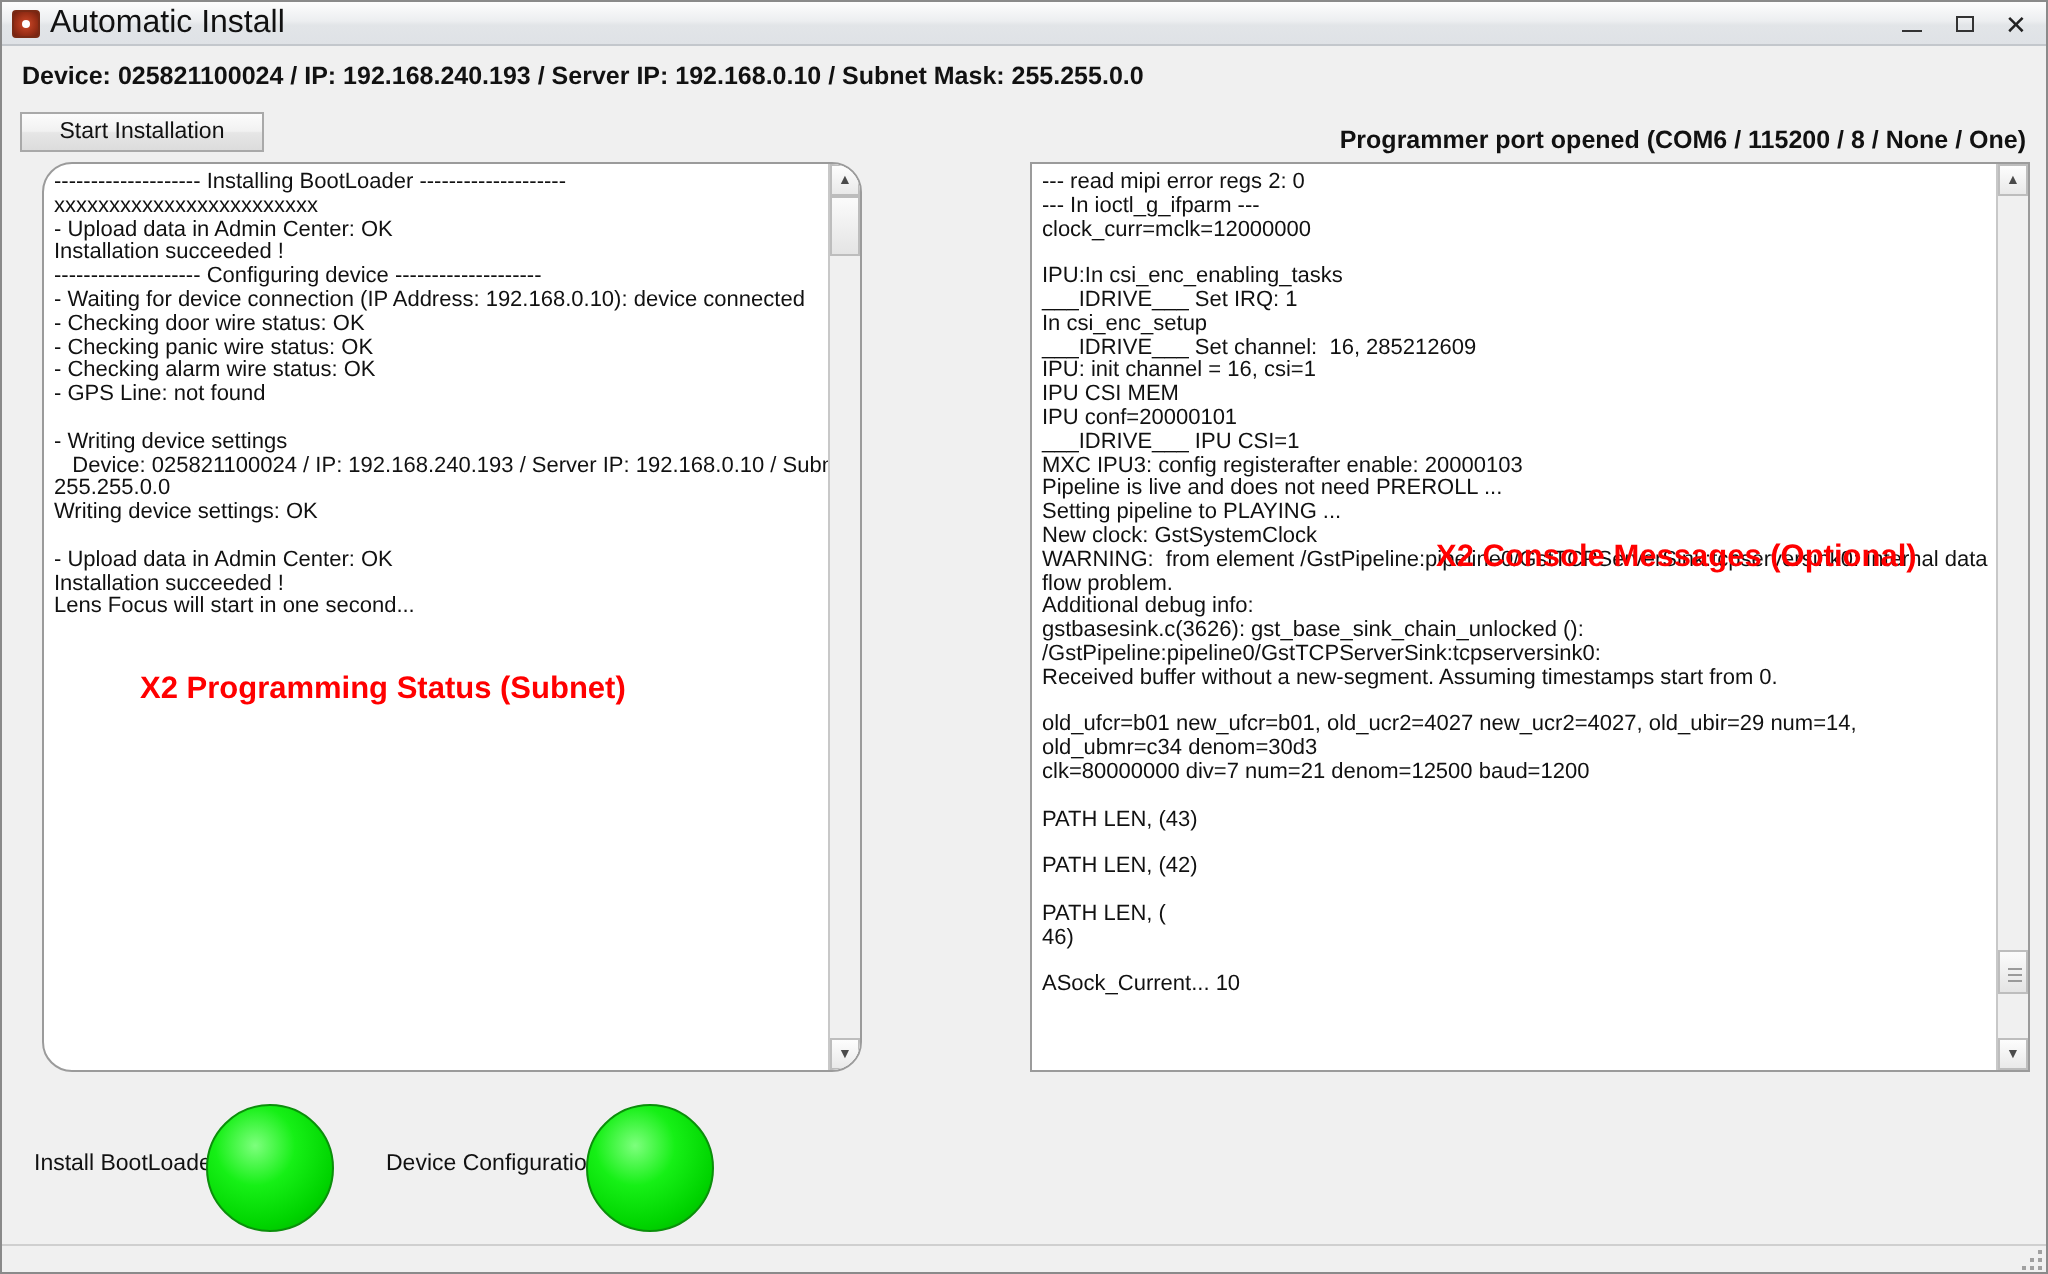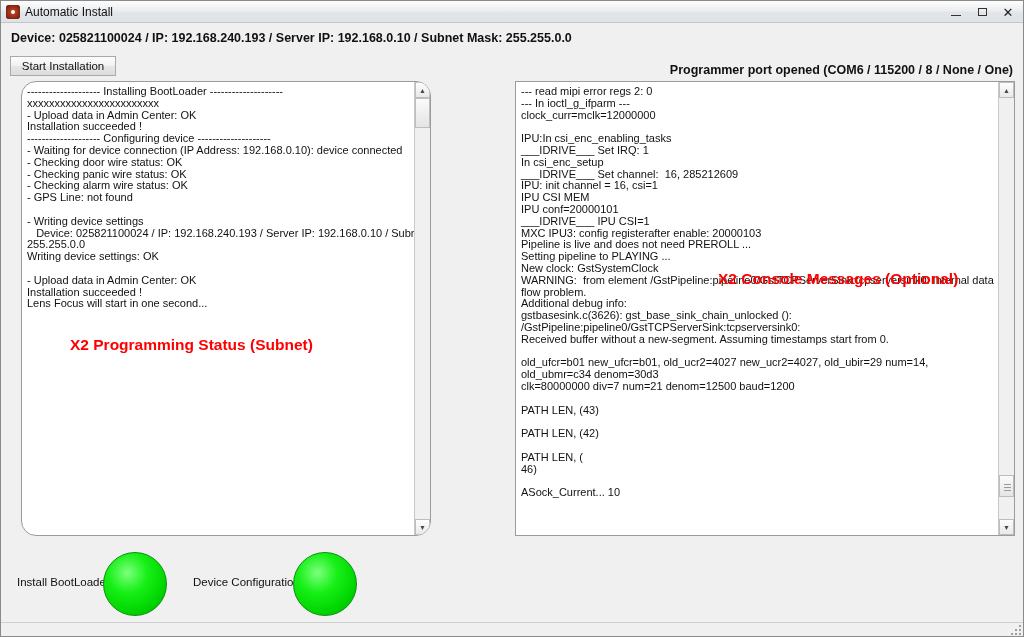--- a/index.html
+++ b/index.html
@@ -30,21 +30,21 @@
     background: radial-gradient(circle at 50% 50%, #d04a2a 0%, #9b2f16 60%, #6e2110 100%);
     border: 1px solid #7a2a14;
     position: relative;
   }
   .title-icon::after {
     content: "";
     position: absolute; left: 4px; top: 4px; width: 4px; height: 4px;
     background: #fff; border-radius: 50%;
   }
   .title-text {
-    font-size: 12px; color: #111; line-height: 22px;
+    font-size: 16px; color: #111; line-height: 22px;
   }
   .win-buttons {
     position: absolute; right: 2px; top: 0; height: 22px;
     display: flex; align-items: center;
   }
   .win-btn {
     width: 26px; height: 20px;
     display: flex; align-items: center; justify-content: center;
     font-size: 12px; color: #222;
     background: transparent;
@@ -67,21 +67,21 @@
     text-align: right;
   }
   .port-line {
     font-size: 12.5px; font-weight: bold; color: #111;
     line-height: 18px; white-space: nowrap; margin-top: 32px;
   }
 
   
   .start-btn {
     position: absolute; left: 9px; top: 55px;
-    width: 106px; height: 20px;
+    width: 122px; height: 20px;
     background: linear-gradient(to bottom, #fcfcfc 0%, #f1f1f1 48%, #e6e6e6 52%, #dcdcdc 100%);
     border: 1px solid #a9a9a9;
     font-size: 11.5px; color: #111;
     display: flex; align-items: center; justify-content: center;
     font-weight: normal;
   }
 
   
   .panel {
     position: absolute;

